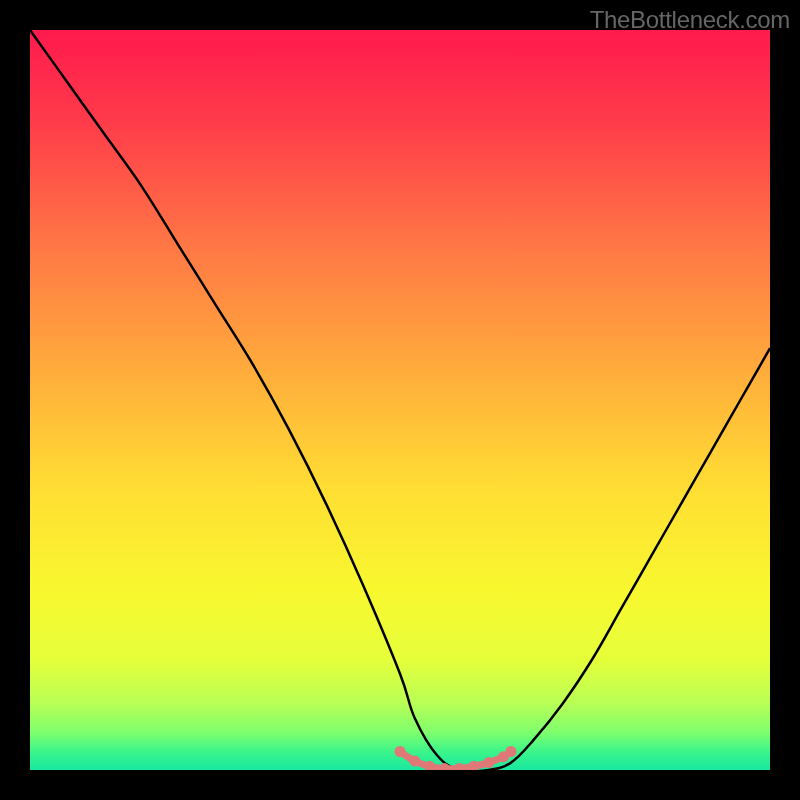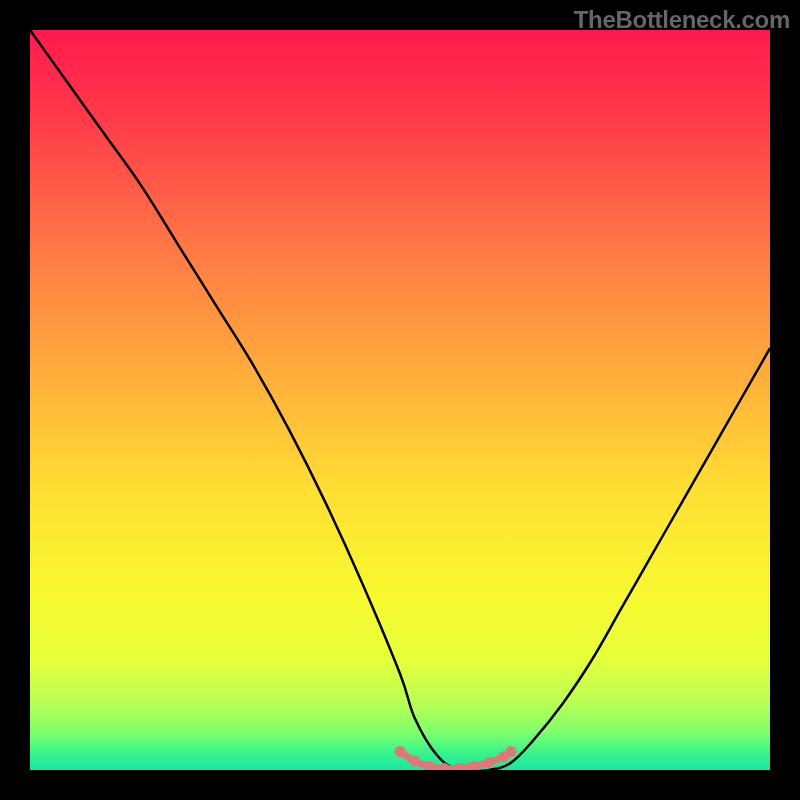--- a/index.html
+++ b/index.html
@@ -16,21 +16,21 @@
     width: 800px;
     height: 800px;
     background: #000;
   }
   .attribution {
     position: absolute;
     top: 6px;
     right: 10px;
     color: #666666;
     font-size: 24px;
-    font-weight: 700;
+    font-weight: 400;
     letter-spacing: -0.3px;
     z-index: 20;
     margin-left: 33px;
   }
   .plot {
     position: absolute;
     left: 30px;
     top: 30px;
     width: 740px;
     height: 740px;

